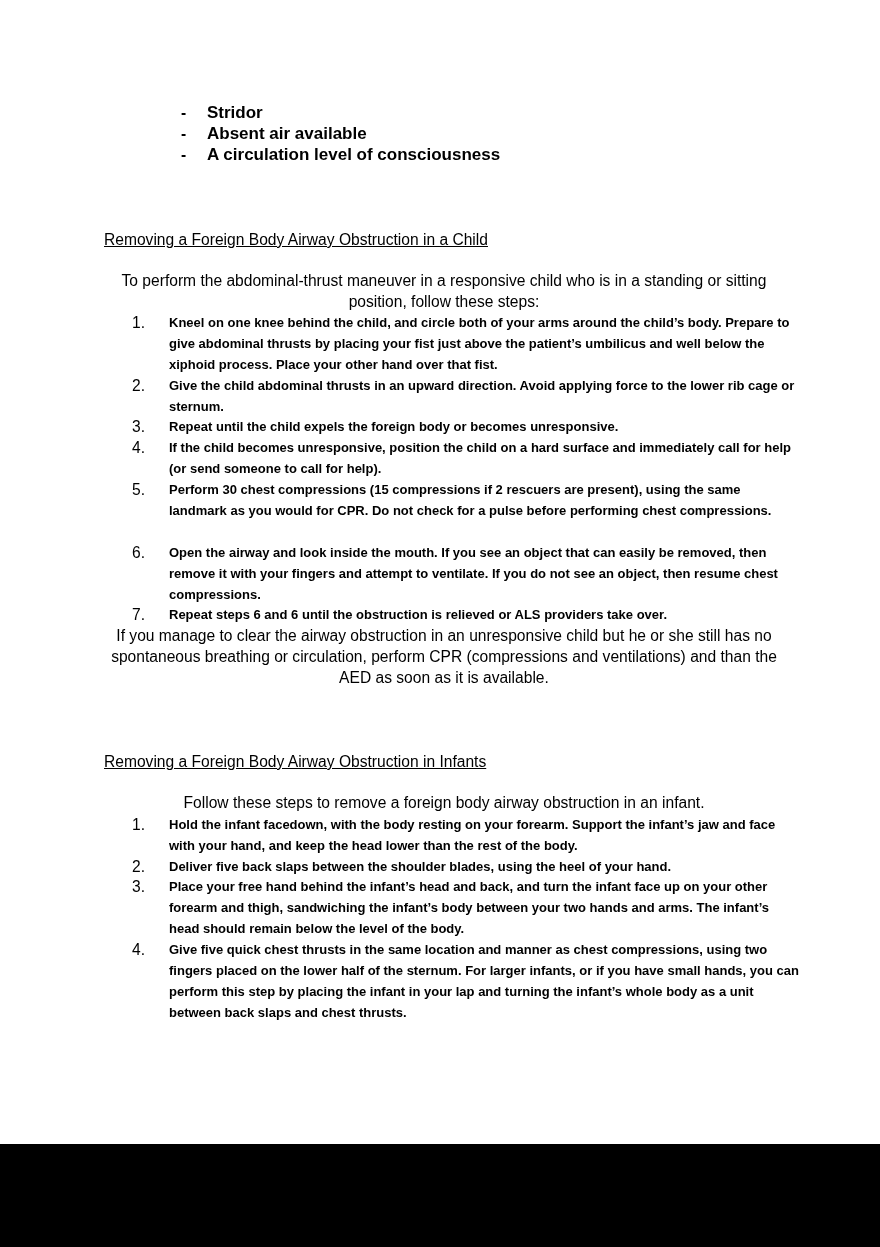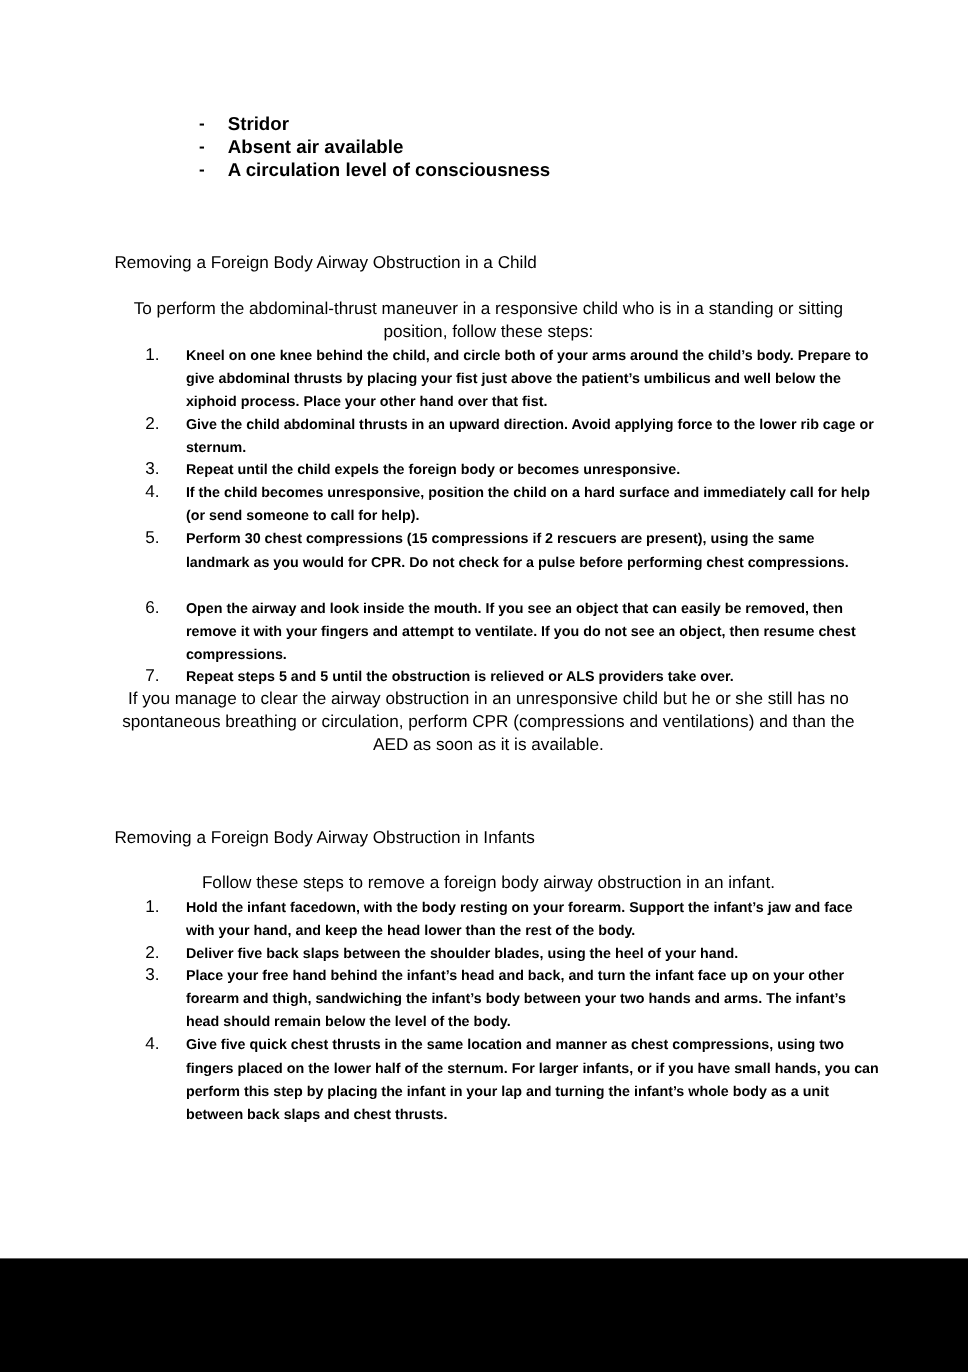--- a/index.html
+++ b/index.html
@@ -1,21 +1,21 @@
 <!DOCTYPE html>
 <html><head>
 <meta charset="utf-8">
 <style>
   html, body { margin:0; padding:0; }
   body { width:880px; height:1247px; background:#ffffff; position:relative; overflow:hidden;
          font-family:"Liberation Sans", sans-serif; color:#000; }
   .page { position:absolute; left:0; top:0; width:880px; height:1144px; background:#fff; }
   .footer-band { position:absolute; left:0; top:1144px; width:880px; height:103px; background:#000; }
   .line { position:absolute; font-size:15.6px; line-height:21px; white-space:nowrap; }
-  .u { }
+  .u { text-decoration:underline; }
   .dash { position:absolute; left:181px; font-weight:bold; font-size:15.6px; line-height:21px; }
   .bt { position:absolute; left:207px; font-weight:bold; font-size:17px; line-height:21px; white-space:nowrap; }
   .num { position:absolute; width:22px; text-align:right; left:123px; font-size:15.6px; line-height:21px; }
   .li { position:absolute; left:169px; width:630px; font-size:13px; line-height:21px;font-weight:bold; }
   .para { position:absolute; left:104px; width:680px; font-size:15.6px; line-height:21px;text-align:center; }
 </style>
 </head>
 <body>
 
 <div class="page">
@@ -45,21 +45,21 @@
     <span class="num" style="top:437px">4.</span>
     <div class="li" style="top:437px">If the child becomes unresponsive, position the child on a hard surface and immediately call for help (or send someone to call for help).</div>
 
     <span class="num" style="top:479px">5.</span>
     <div class="li" style="top:479px">Perform 30 chest compressions (15 compressions if 2 rescuers are present), using the same landmark as you would for CPR. Do not check for a pulse before performing chest compressions.</div>
 
     <span class="num" style="top:542px">6.</span>
     <div class="li" style="top:542px">Open the airway and look inside the mouth. If you see an object that can easily be removed, then remove it with your fingers and attempt to ventilate. If you do not see an object, then resume chest compressions.</div>
 
     <span class="num" style="top:604px">7.</span>
-    <div class="li" style="top:604px">Repeat steps 5 and 5 until the obstruction is relieved or ALS providers take over.</div>
+    <div class="li" style="top:604px">Repeat steps 6 and 6 until the obstruction is relieved or ALS providers take over.</div>
 
     <div class="para" style="top:625px">If you manage to clear the airway obstruction in an unresponsive child but he or she still has no spontaneous breathing or circulation, perform CPR (compressions and ventilations) and than the AED as soon as it is available.</div>
   </div>
 
   <div>
     <div class="line u" style="left:104px; top:751px">Removing a Foreign Body Airway Obstruction in Infants</div>
     <div class="para" style="top:792px">Follow these steps to remove a foreign body airway obstruction in an infant.</div>
 
     <span class="num" style="top:814px">1.</span>
     <div class="li" style="top:814px">Hold the infant facedown, with the body resting on your forearm. Support the infant’s jaw and face with your hand, and keep the head lower than the rest of the body.</div>

